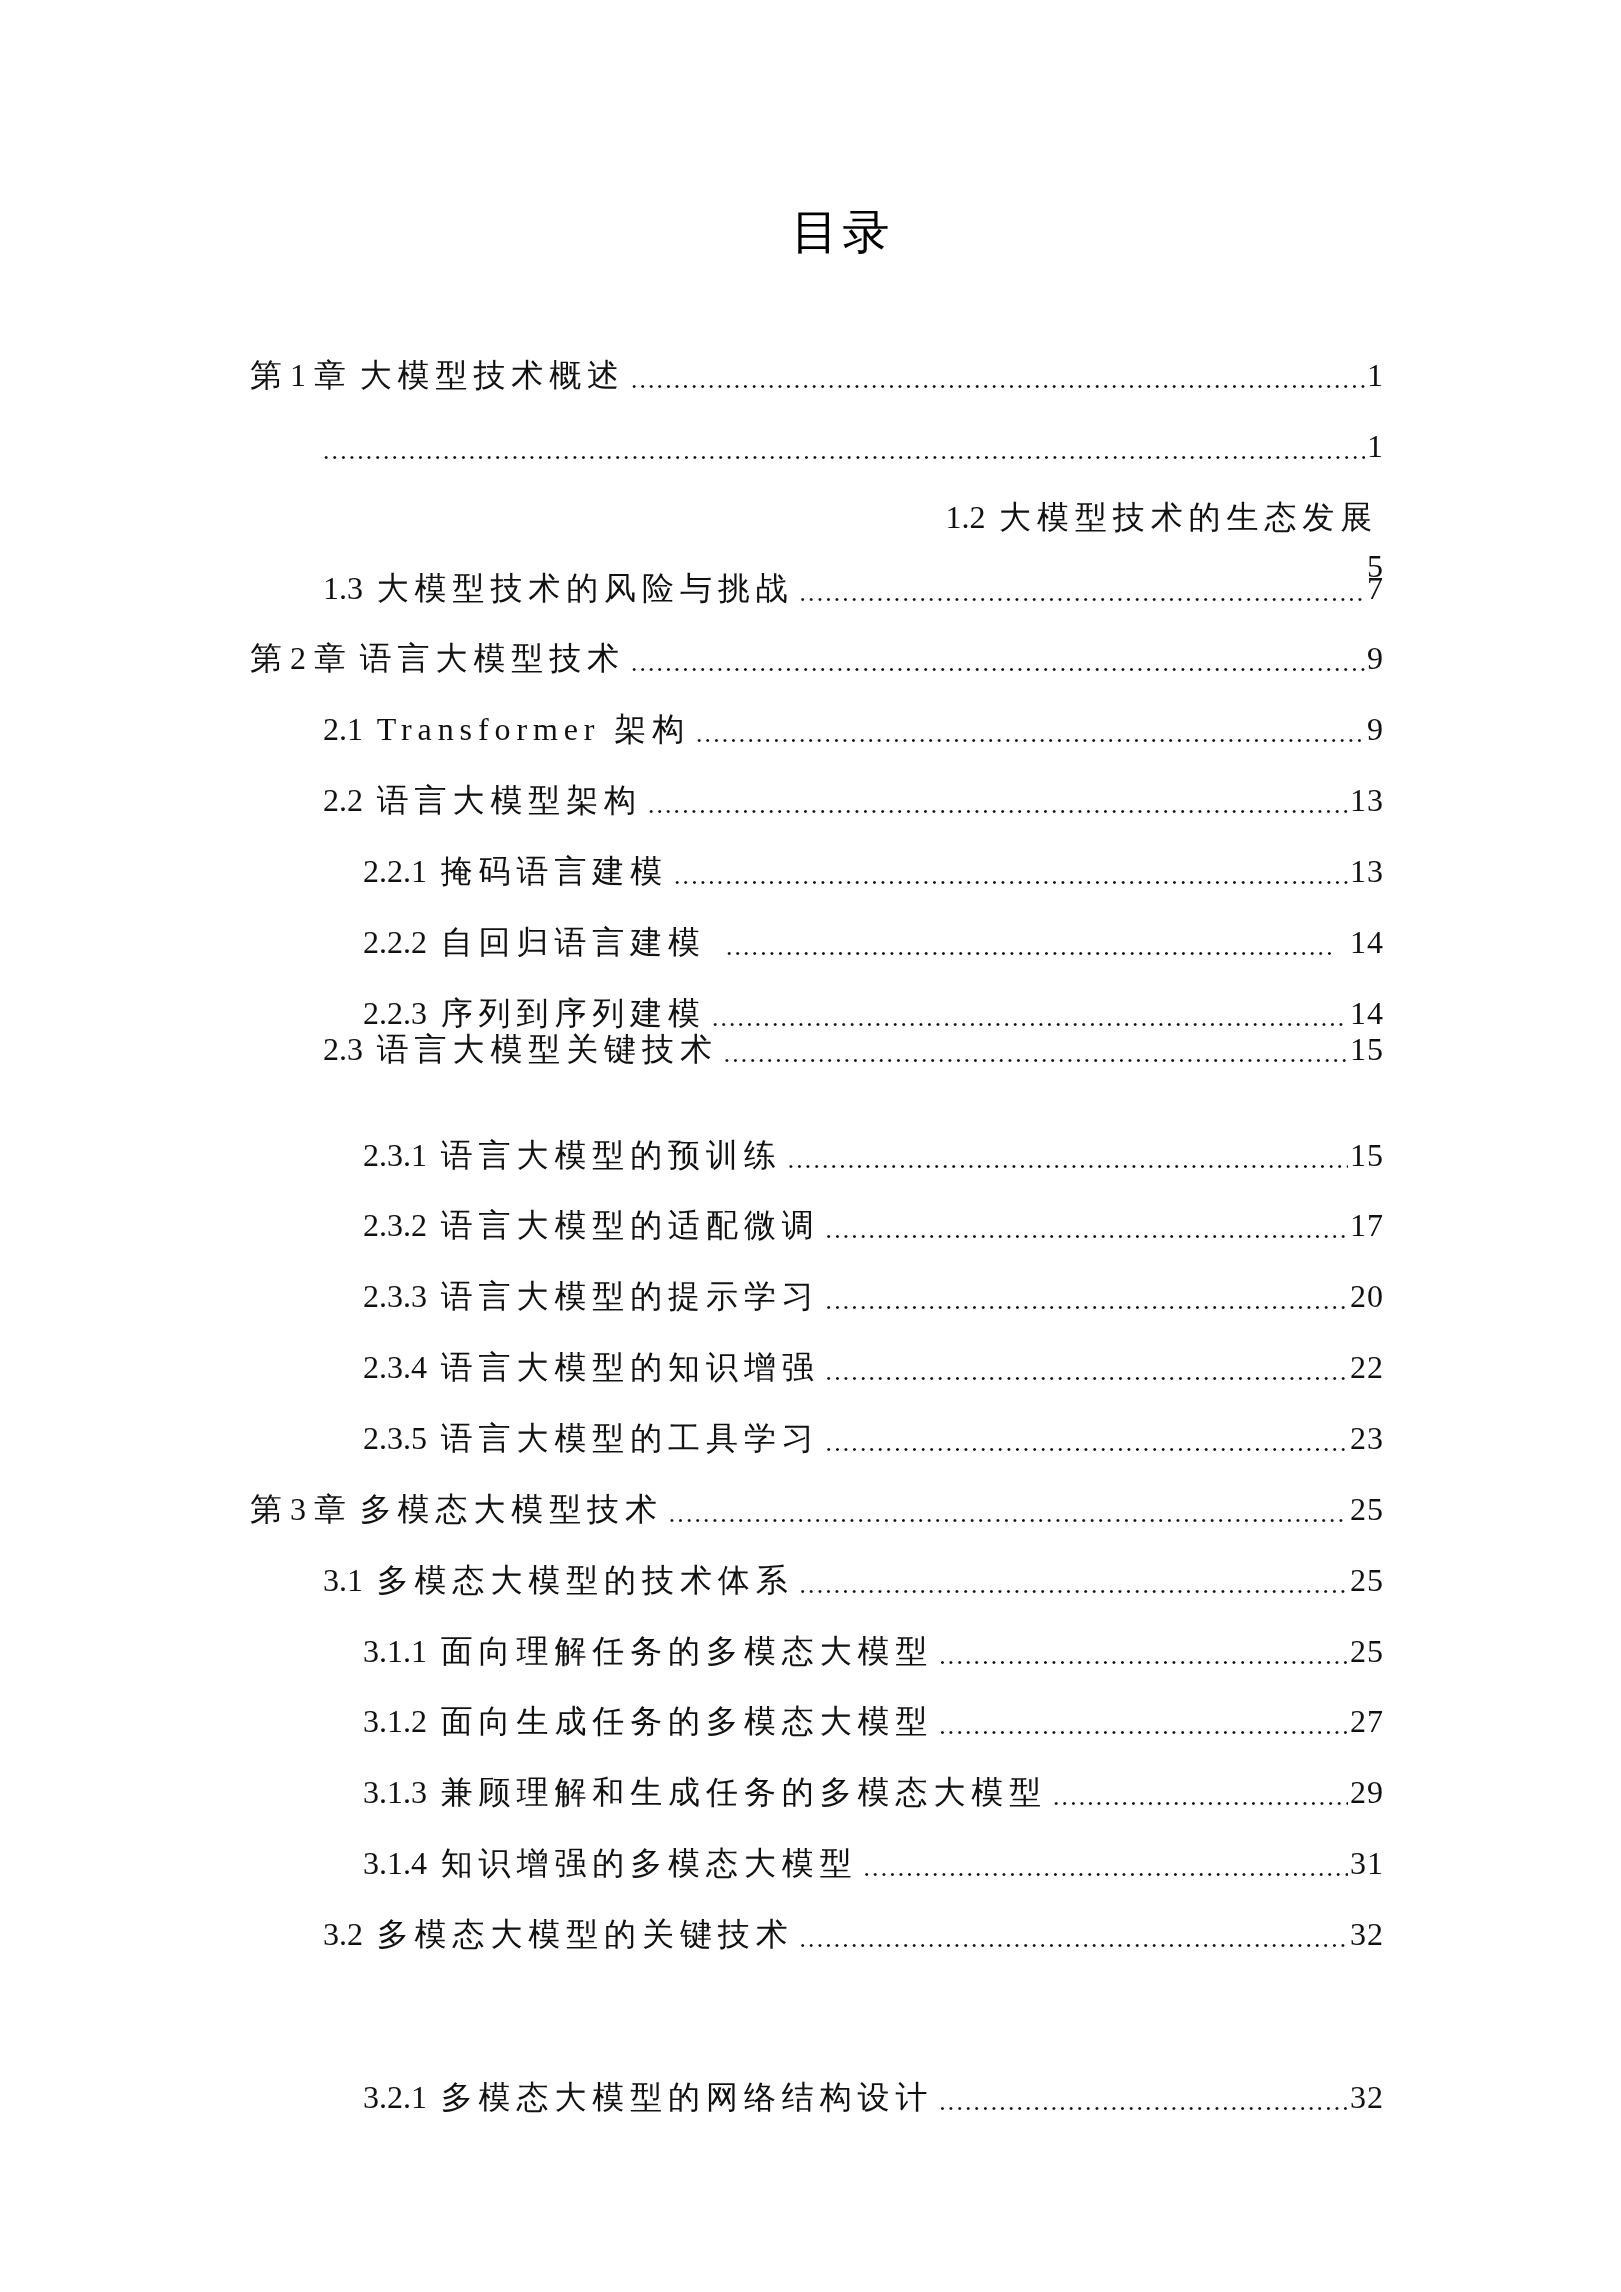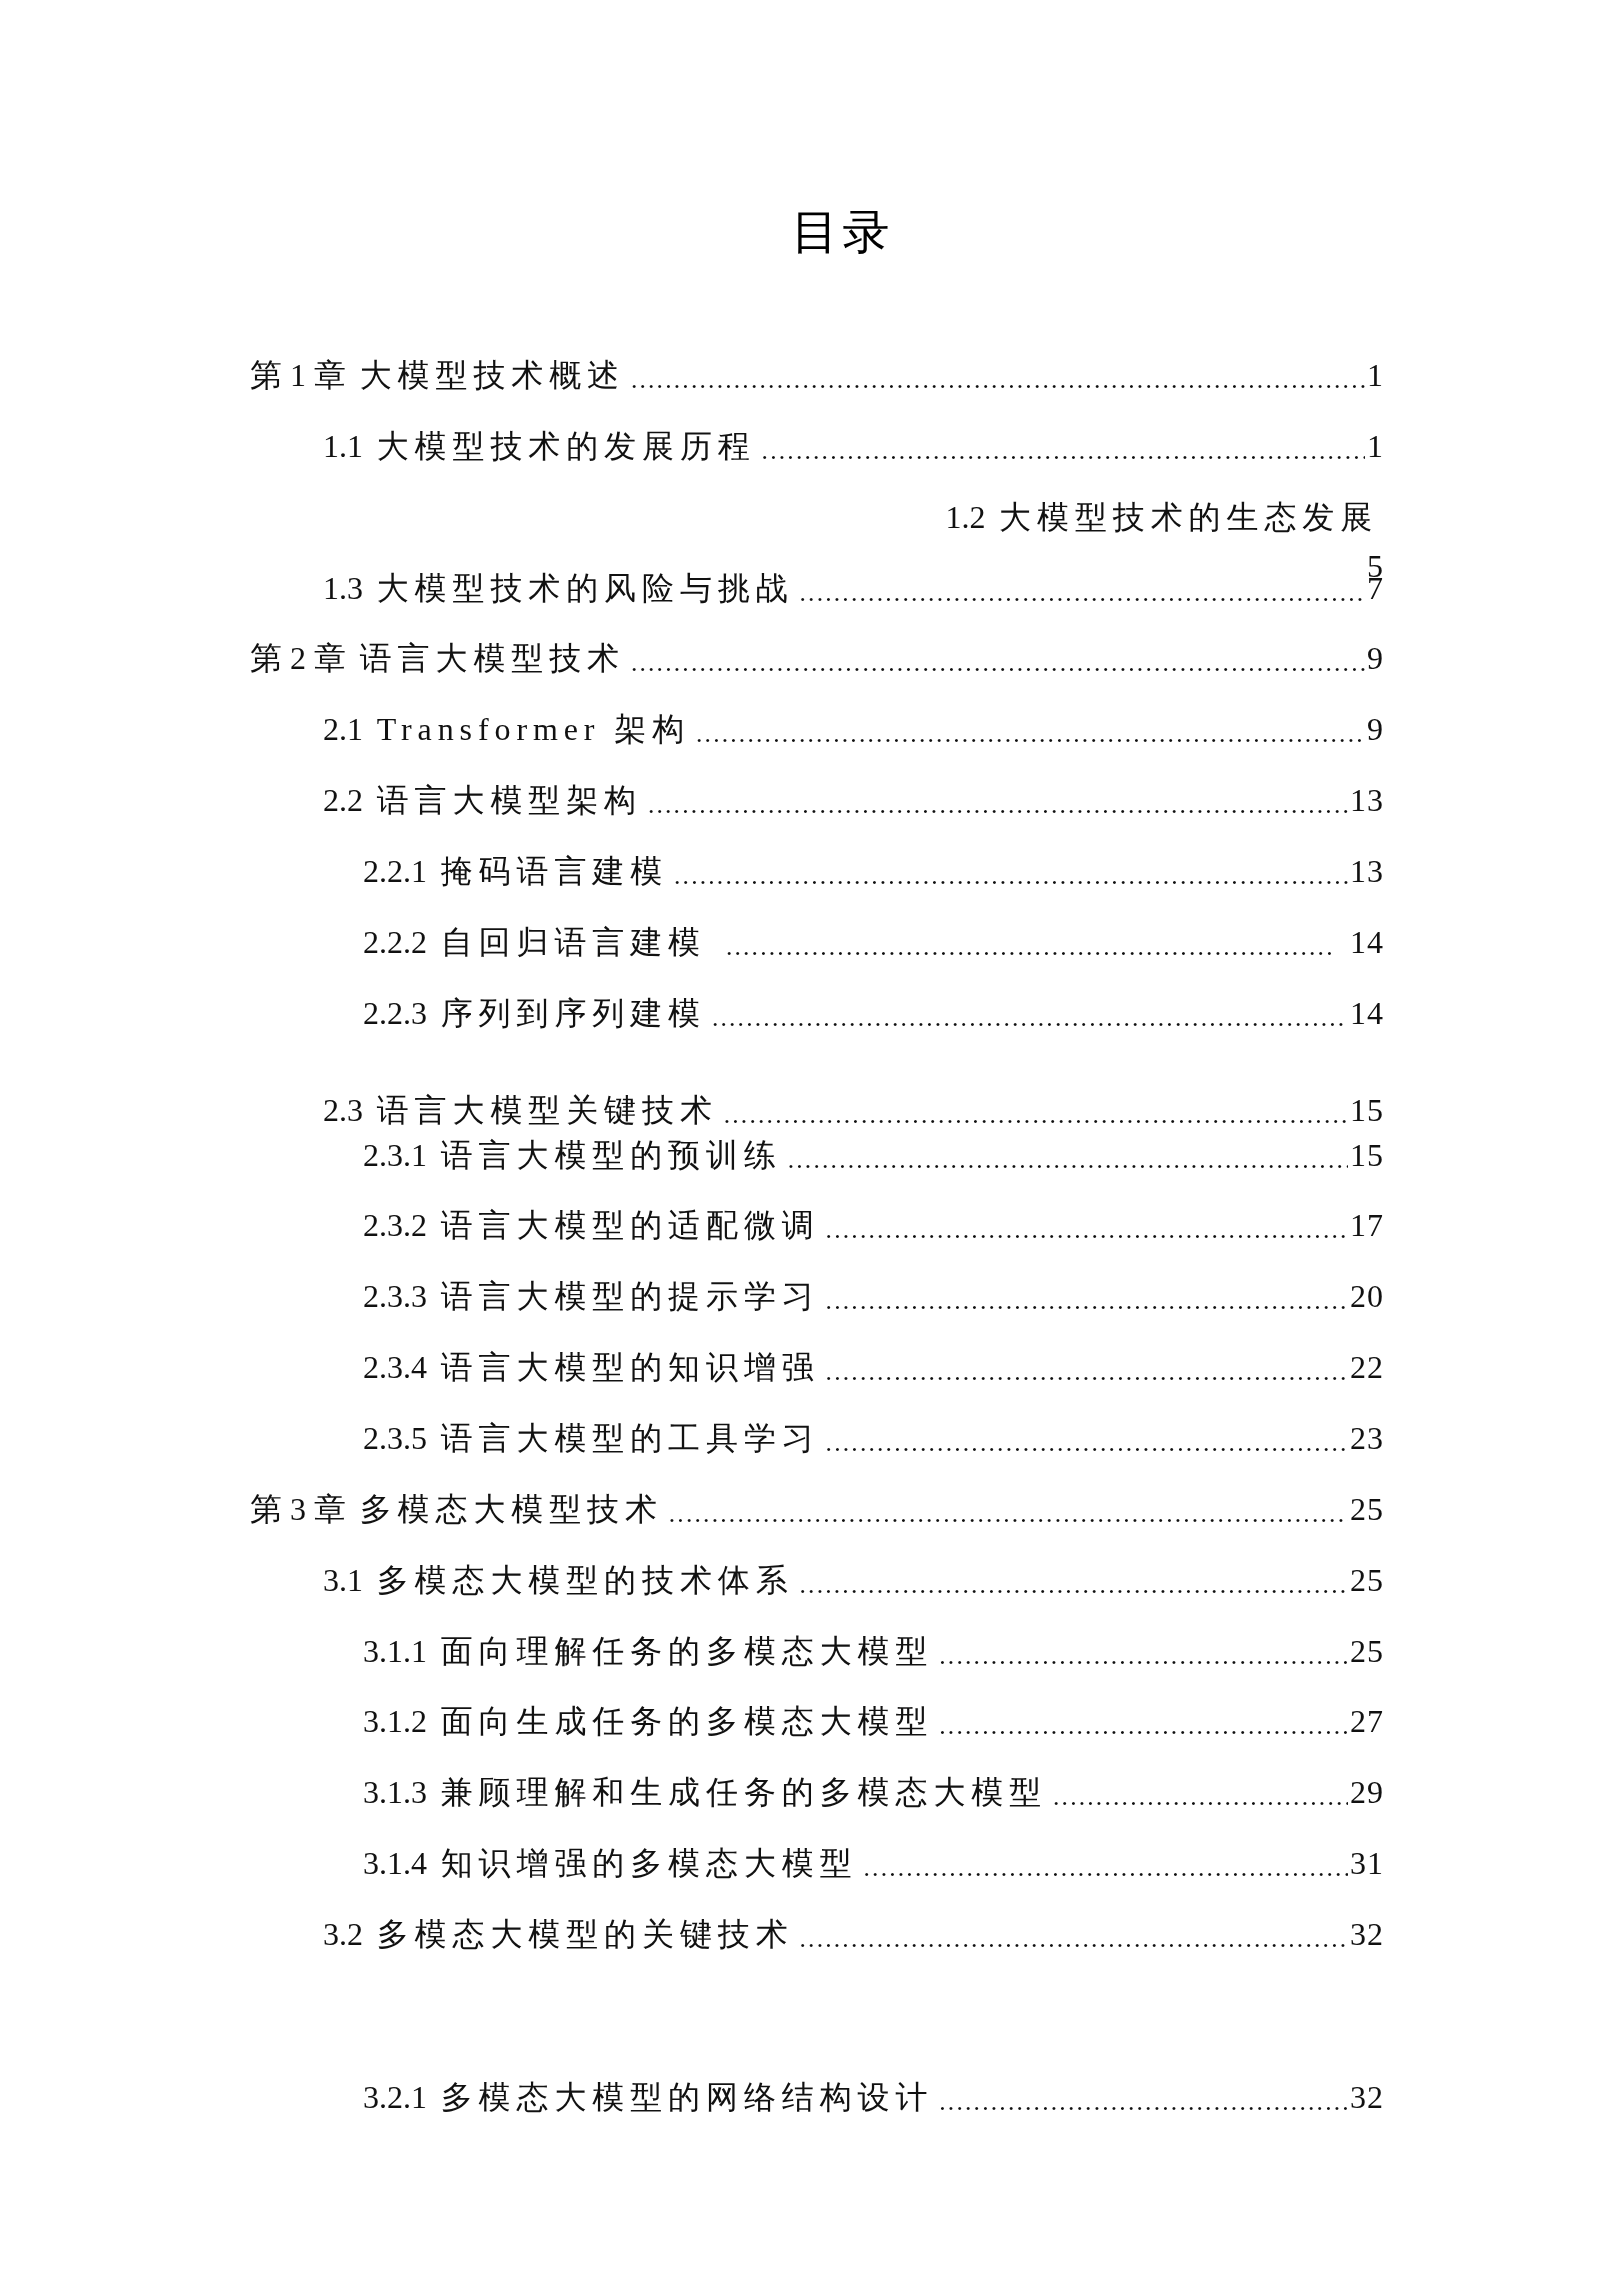--- a/index.html
+++ b/index.html
@@ -24,21 +24,20 @@
 
 <div class="title">目录</div>
 
 <div class="toc" id="toc">
     <div class="row lv0" style="top: 0px;">
       <span class="label"><span class="num">第 1 章</span><span>大模型技术概述</span></span>
       <span class="leader">........................................................................................................................................................................................................</span>
       <span class="page">1</span>
     </div>
     <div class="row lv1" style="top: 71px;">
-      <span class="label"><span class="num">1.1</span><span>大模型技术的发展历程</span></span>
       <span class="leader">........................................................................................................................................................................................................</span>
       <span class="page">1</span>
     </div>
     <div class="row lv1" style="top: 142px; flex-direction: column;">
       <span class="label"><span class="num">1.2</span><span>大模型技术的生态发展</span></span>
       <span class="leader">........................................................................................................................................................................................................</span>
       <span class="page">5</span>
     </div>
     <div class="row lv1" style="top: 213px;">
       <span class="label"><span class="num">1.3</span><span>大模型技术的风险与挑战</span></span>
@@ -68,21 +67,21 @@
     <div class="row lv2" style="top: 567px; gap: 14px;">
       <span class="label"><span class="num">2.2.2</span><span>自回归语言建模</span></span>
       <span class="leader">........................................................................................................................................................................................................</span>
       <span class="page">14</span>
     </div>
     <div class="row lv2" style="top: 638px;">
       <span class="label"><span class="num">2.2.3</span><span>序列到序列建模</span></span>
       <span class="leader">........................................................................................................................................................................................................</span>
       <span class="page">14</span>
     </div>
-    <div class="row lv1" style="top: 735px; text-align: right;">
+    <div class="row lv1" style="top: 674px; text-align: right;">
       <span class="label"><span class="num">2.3</span><span>语言大模型关键技术</span></span>
       <span class="leader">........................................................................................................................................................................................................</span>
       <span class="page">15</span>
     </div>
     <div class="row lv2" style="top: 780px;">
       <span class="label"><span class="num">2.3.1</span><span>语言大模型的预训练</span></span>
       <span class="leader">........................................................................................................................................................................................................</span>
       <span class="page">15</span>
     </div>
     <div class="row lv2" style="top: 850px;">

